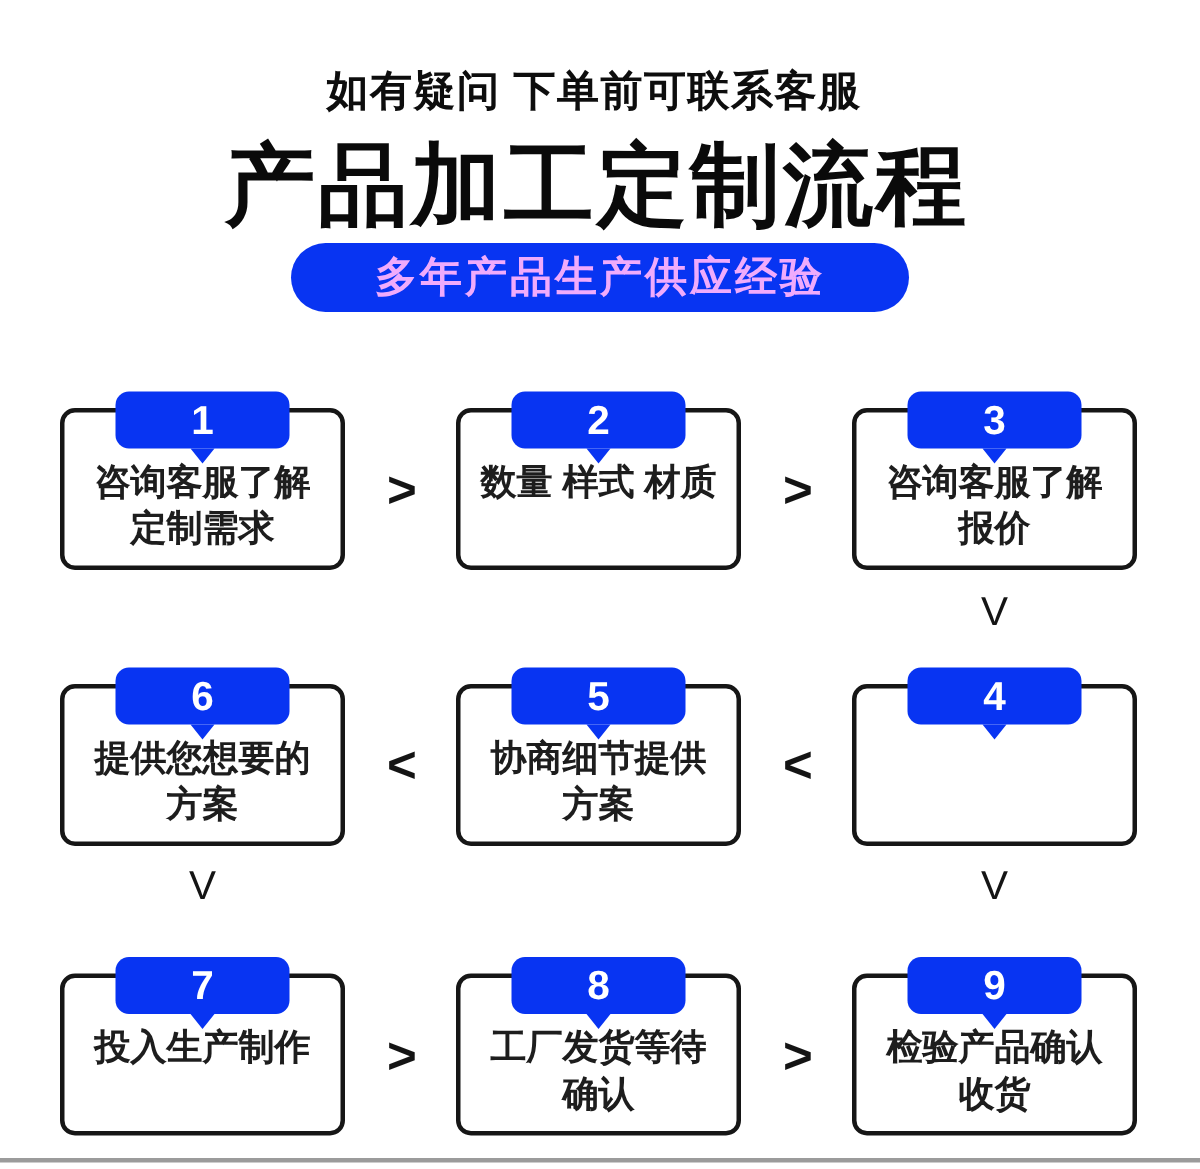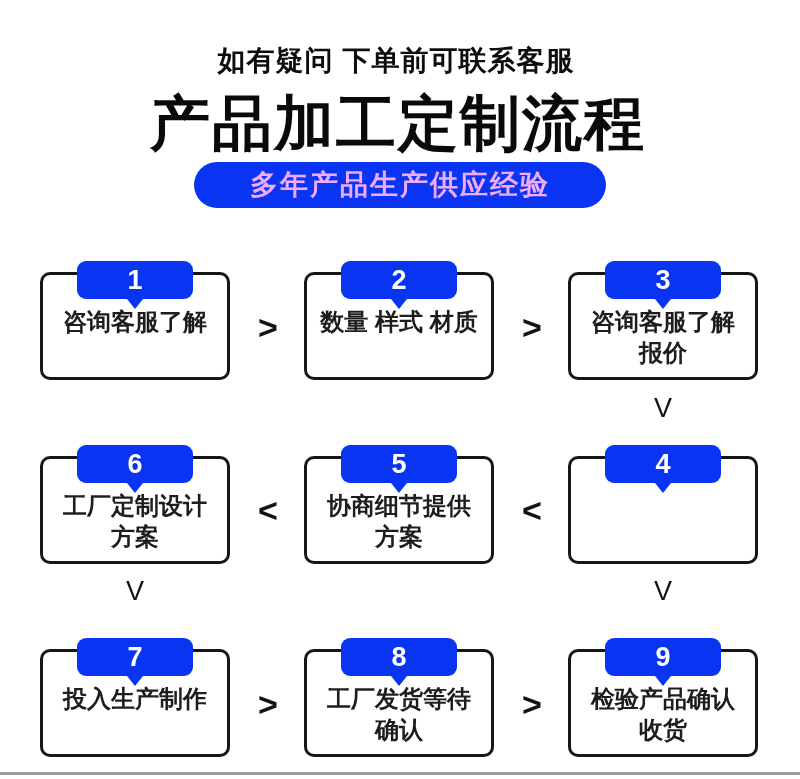--- a/index.html
+++ b/index.html
@@ -62,20 +62,21 @@
 <div class="canvas">
 
   <div class="top-note">如有疑问 下单前可联系客服</div>
   <h1 class="title">产品加工定制流程</h1>
   <div class="banner">多年产品生产供应经验</div>
 
   <div class="cell" style="left:40px;top:272px">
     <div class="badge">1</div>
     <div class="cell-text">
       <div class="cell-line">咨询客服了解</div>
+      <div class="cell-line">定制需求</div>
     </div>
   </div>
   <div class="arrow arrow-h" style="left:268px;top:327px">&gt;</div>
   <div class="cell" style="left:304px;top:272px">
     <div class="badge">2</div>
     <div class="cell-text">
       <div class="cell-line">数量 样式 材质</div>
     </div>
   </div>
   <div class="arrow arrow-h" style="left:532px;top:327px">&gt;</div>
@@ -85,21 +86,21 @@
       <div class="cell-line">咨询客服了解</div>
       <div class="cell-line">报价</div>
     </div>
   </div>
 
   <div class="arrow arrow-v" style="left:663px;top:408px">V</div>
 
   <div class="cell" style="left:40px;top:456px">
     <div class="badge">6</div>
     <div class="cell-text">
-      <div class="cell-line">工厂定制设计</div>
+      <div class="cell-line">提供您想要的</div>
       <div class="cell-line">方案</div>
     </div>
   </div>
   <div class="arrow arrow-h" style="left:268px;top:510px">&lt;</div>
   <div class="cell" style="left:304px;top:456px">
     <div class="badge">5</div>
     <div class="cell-text">
       <div class="cell-line">协商细节提供</div>
       <div class="cell-line">方案</div>
     </div>

